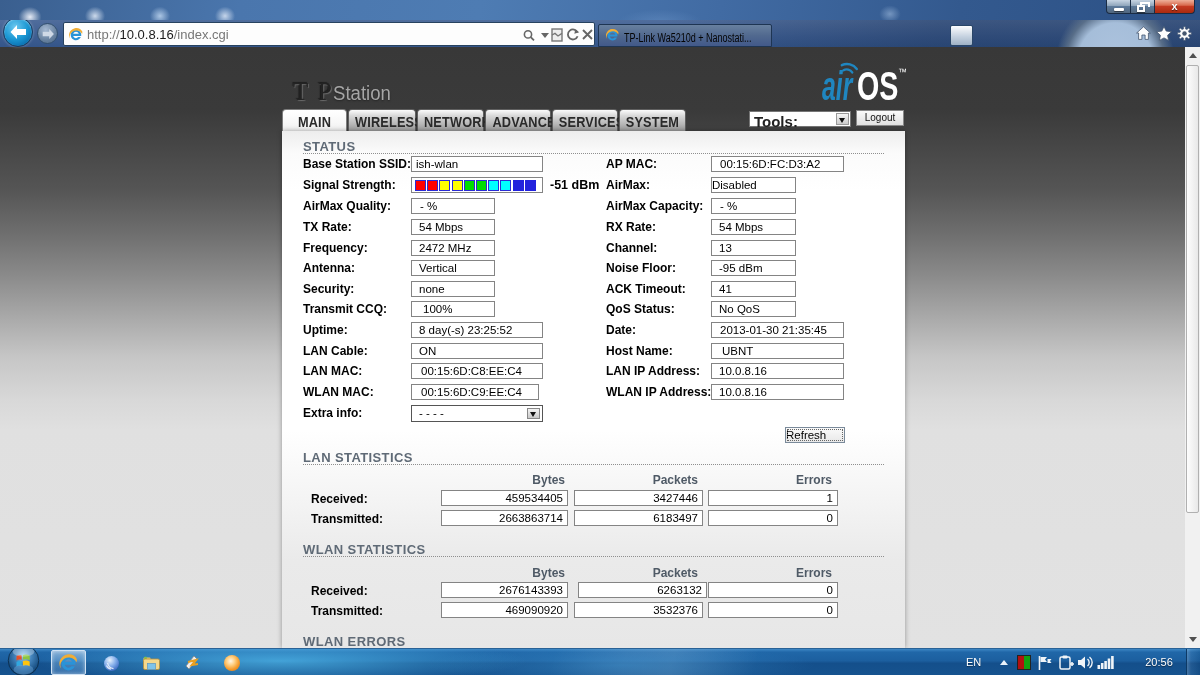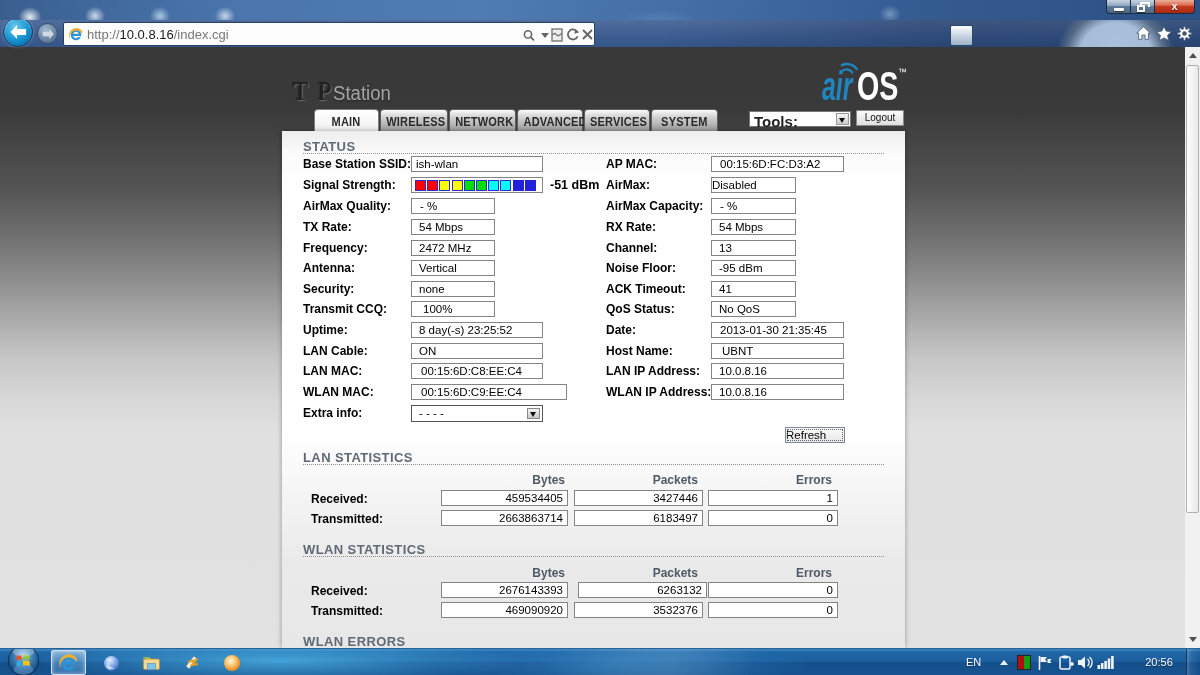--- a/index.html
+++ b/index.html
@@ -63,21 +63,21 @@
 .sbarr { position:absolute; left:4px; width:0; height:0; border-left:4px solid transparent; border-right:4px solid transparent; }
 
 
 #logoTP { position:absolute; left:293px; top:31px; height:30px; white-space:nowrap; }
 #logoTP .tp { font-family:"Liberation Serif", serif; font-size:25px; color:#232323; letter-spacing:2px;
   text-shadow:1px 1px 1px rgba(255,255,255,.25), -1px -1px 1px rgba(0,0,0,.5); }
 #logoTP .station { display:inline-block; transform:scaleX(.93); transform-origin:0 100%; font-size:20px; color:#a6a6a6; margin-left:-1px; text-shadow:0 1px 2px rgba(0,0,0,.4); vertical-align:baseline; }
 
 .atab { position:absolute; top:62px; height:22px; border:1px solid #5f5f5f; border-bottom:none; border-radius:4px 4px 0 0;
   background:linear-gradient(#fbfbfb, #d8d8d8 28%, #b2b2b2 72%, #9a9a9a);
-  font-size:13px; font-weight:bold; color:#2a2a2a; text-align:center; line-height:23px; letter-spacing:.2px;margin-left:32px; }
+  font-size:15px; font-weight:bold; color:#2a2a2a; text-align:center; line-height:23px; letter-spacing:.2px; }
 .atab span { display:inline-block; transform:scaleX(.85); }
 .atab.active { background:linear-gradient(#ffffff, #f8f8f8 55%, #f0f0f0); border-color:#7d7d7d; }
 
 #toolsSel { position:absolute; left:749px; top:64px; width:102px; height:16px; background:#fff; border:1px solid #767676; }
 #toolsSel .txt { position:absolute; left:4px; top:1px; font-size:15px; color:#222;font-weight:bold; }
 #toolsSel .btn { position:absolute; right:1px; top:1px; width:13px; height:12px; background:linear-gradient(#f6f6f6,#cccccc); border:1px solid #999; }
 #toolsSel .btn:after { content:""; position:absolute; left:2px; top:4px; border-left:3.5px solid transparent; border-right:3.5px solid transparent; border-top:5px solid #111; }
 #logoutBtn { position:absolute; left:856px; top:63px; width:48px; height:16px; background:linear-gradient(#fafafa,#e0e0e0); border:1px solid #888; font-size:10px; color:#111; text-align:center; line-height:14px; }
 
 
@@ -137,20 +137,27 @@
         <rect x="1" y="1" width="10" height="12" fill="#eee" stroke="#777" stroke-width="1.4"></rect>
         <path d="M1 7 L4 5.4 L7 8 L11 5.4" fill="none" stroke="#777" stroke-width="1.3"></path>
       </svg>
       <svg style="position:absolute;left:502px;top:5px" width="14" height="14" viewBox="0 0 14 14">
         <path d="M11.6 8.2 A 5 5 0 1 1 11.5 4.5" fill="none" stroke="#666" stroke-width="1.8"></path>
         <path d="M9.2 1.2 L13.2 4.2 L8.4 5.8 Z" fill="#666"></path>
       </svg>
       <svg style="position:absolute;left:518px;top:6px" width="11" height="11" viewBox="0 0 11 11">
         <path d="M1 1 L10 10 M10 1 L1 10" stroke="#666" stroke-width="1.9"></path>
       </svg>
+    </div>
+    <div class="btab" id="tab1">
+      <svg style="position:absolute;left:6px;top:3px" width="15" height="15" viewBox="0 0 32 32">
+        <path d="M16 5.5 C10.2 5.5 5.5 10.2 5.5 16 C5.5 21.8 10.2 26.5 16 26.5 C20.3 26.5 24 23.9 25.6 20.2 L20.2 20.2 C19.2 21.5 17.7 22.3 16 22.3 C13.3 22.3 11 20.4 10.3 17.9 L26.3 17.9 C26.4 17.3 26.5 16.7 26.5 16 C26.5 10.2 21.8 5.5 16 5.5 Z M10.4 13.7 C11.2 11.3 13.4 9.7 16 9.7 C18.6 9.7 20.8 11.3 21.6 13.7 Z" fill="#2a93d8"></path>
+        <path d="M28.6 9.2 C26.3 4.0 20.3 0.8 13.8 2.3 C6.8 3.9 1.9 9.9 2.1 16.5 C2.2 19.2 3.1 21.7 4.7 23.7 C3.3 21.0 3.2 17.7 4.6 14.6 C6.9 9.6 12.2 6.6 17.5 7.0 C22.2 7.3 26.3 10.1 28.2 14.0 C28.6 12.4 28.8 10.8 28.6 9.2 Z" fill="#f0ad36"></path>
+      </svg>
+      <div class="btabtxt" style="left:25px">TP-Link Wa5210d + Nanostati...</div>
     </div>
     <div style="position:absolute;left:950px;top:5px;width:23px;height:21px;background:linear-gradient(#fdfdfe,#c6d2e0 55%,#9fb2c6);border:1px solid #2a4668;border-radius:2px"></div>
     <div id="backbtn">
       <svg style="position:absolute;left:5px;top:6px" width="18" height="16" viewBox="0 0 18 16">
         <path d="M8 1 L1.5 8 L8 15 L8 11 L17 11 L17 5 L8 5 Z" fill="#fff"></path>
       </svg>
     </div>
     <div id="fwdbtn">
       <svg style="position:absolute;left:4px;top:4px" width="13" height="12" viewBox="0 0 18 16">
         <path d="M10 1 L16.5 8 L10 15 L10 11 L1 11 L1 5 L10 5 Z" fill="#cfd9e6"></path>
@@ -242,21 +249,21 @@
       <div class="inp" style="left:429px;top:191px;width:133px;padding-left:8px">2013-01-30 21:35:45</div>
       <div class="flabel" style="left:21px;top:213px">LAN Cable:</div>
       <div class="inp" style="left:129px;top:212px;width:132px;padding-left:7px">ON</div>
       <div class="flabel" style="left:324px;top:213px">Host Name:</div>
       <div class="inp" style="left:429px;top:212px;width:133px;padding-left:10px">UBNT</div>
       <div class="flabel" style="left:21px;top:233px">LAN MAC:</div>
       <div class="inp" style="left:129px;top:232px;width:132px;padding-left:9px">00:15:6D:C8:EE:C4</div>
       <div class="flabel" style="left:324px;top:233px">LAN IP Address:</div>
       <div class="inp" style="left:429px;top:232px;width:133px;padding-left:7px">10.0.8.16</div>
       <div class="flabel" style="left:21px;top:254px">WLAN MAC:</div>
-      <div class="inp" style="left:129px;top:253px;width:156px;padding-left:9px">00:15:6D:C9:EE:C4</div>
+      <div class="inp" style="left:129px;top:253px;width:128px;padding-left:9px">00:15:6D:C9:EE:C4</div>
       <div class="flabel" style="left:324px;top:254px">WLAN IP Address:</div>
       <div class="inp" style="left:429px;top:253px;width:133px;padding-left:7px">10.0.8.16</div>
       <div class="flabel" style="left:21px;top:275px">Extra info:</div>
       <div class="inp" style="left:129px;top:274px;width:132px;height:17px;border-color:#555;padding-left:7px">- - - -
         <div style="position:absolute;right:2px;top:2px;width:13px;height:11px;background:linear-gradient(#f4f4f4,#c8c8c8);border:1px solid #888">
           <div style="position:absolute;left:2px;top:3px;border-left:3.5px solid transparent;border-right:3.5px solid transparent;border-top:5px solid #111"></div>
         </div>
       </div>
       <div id="refreshBtn">Refresh<div class="focus"></div></div>
       <div class="shead" style="top:319px">LAN STATISTICS</div>

